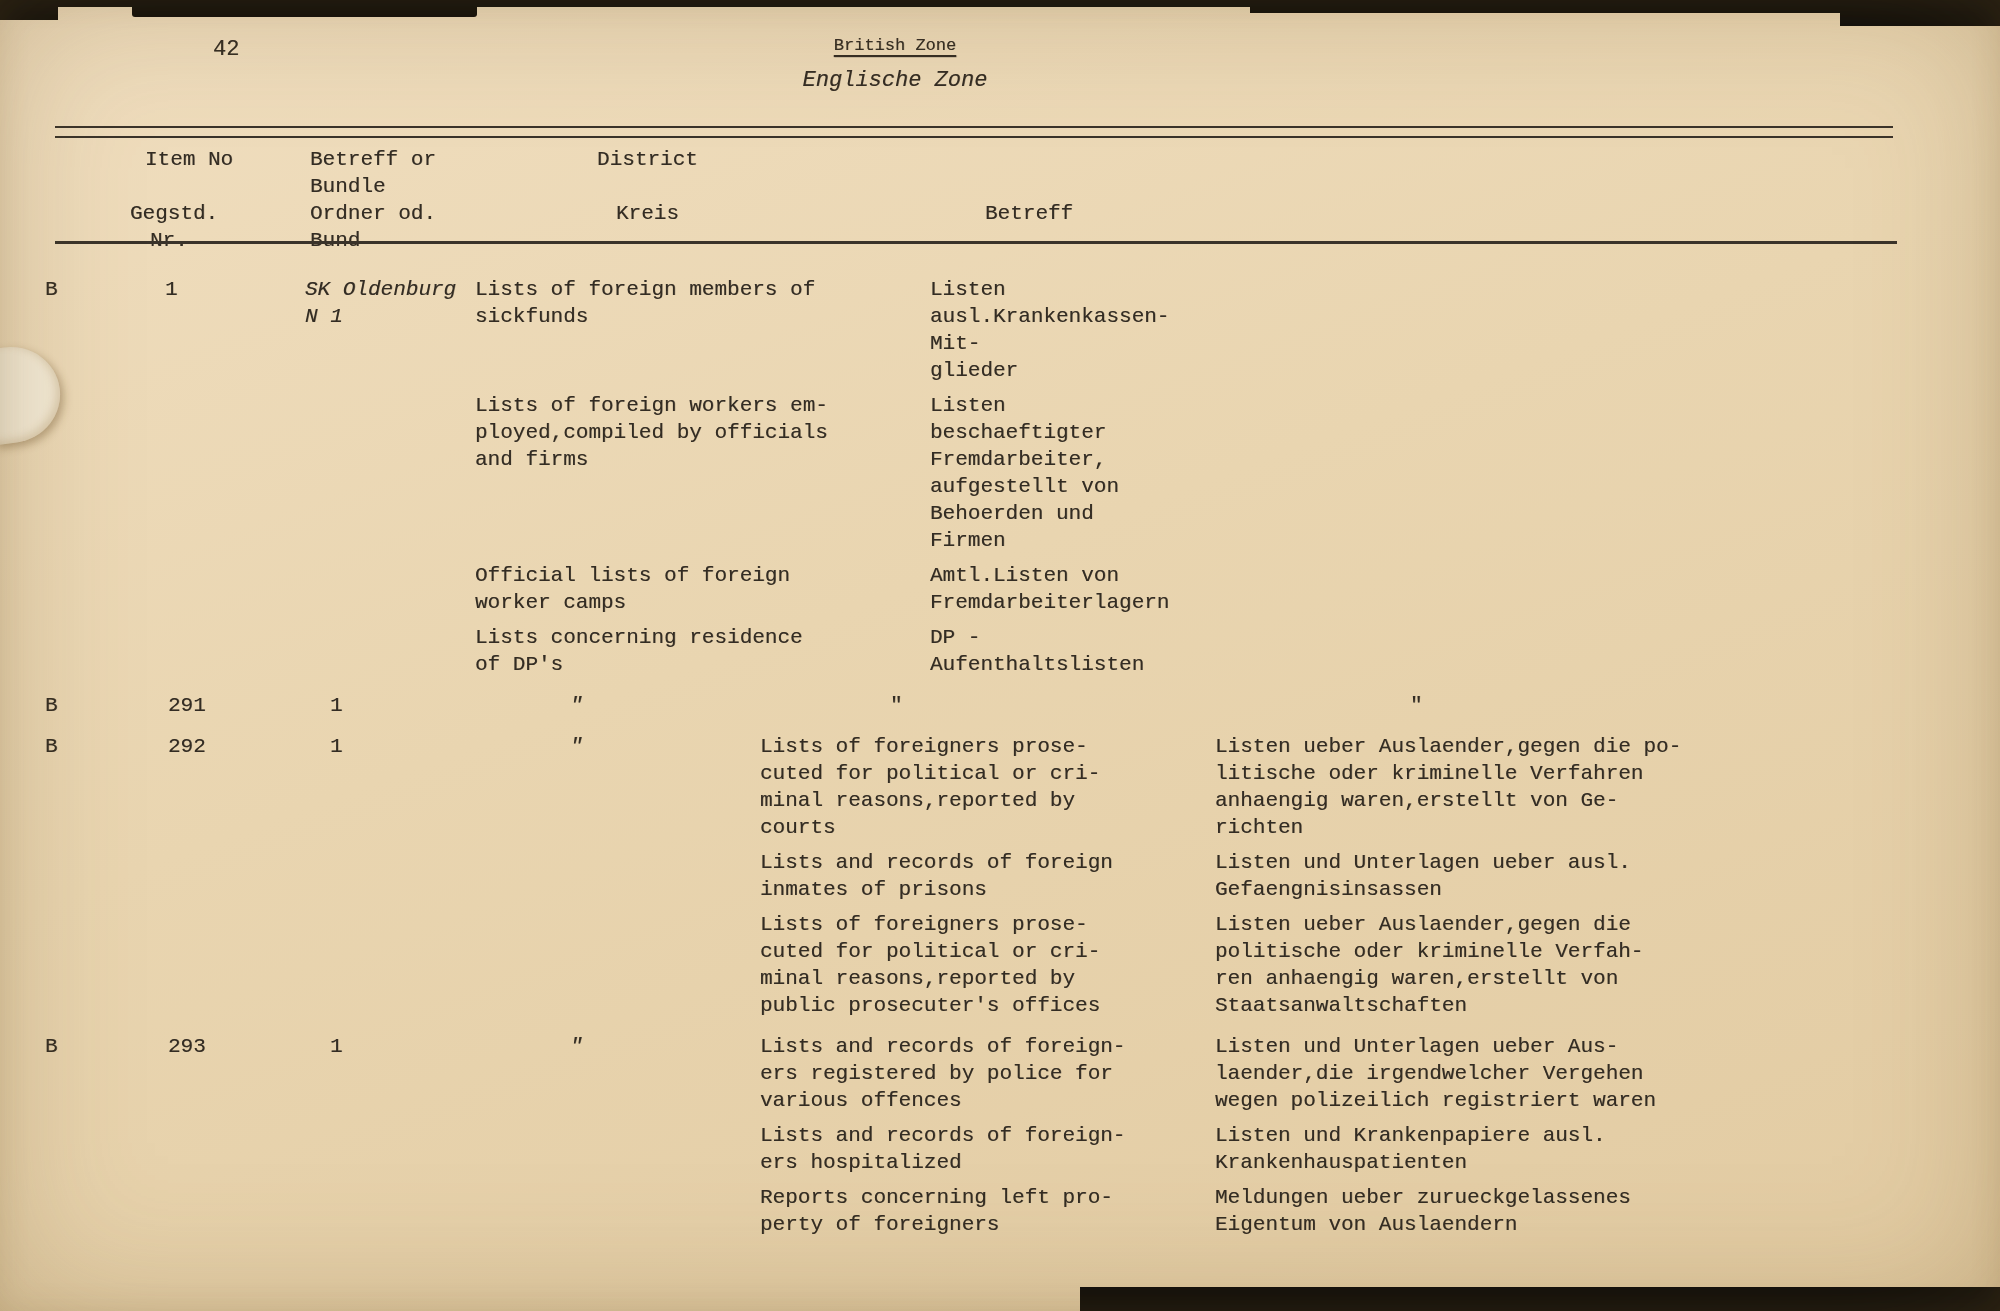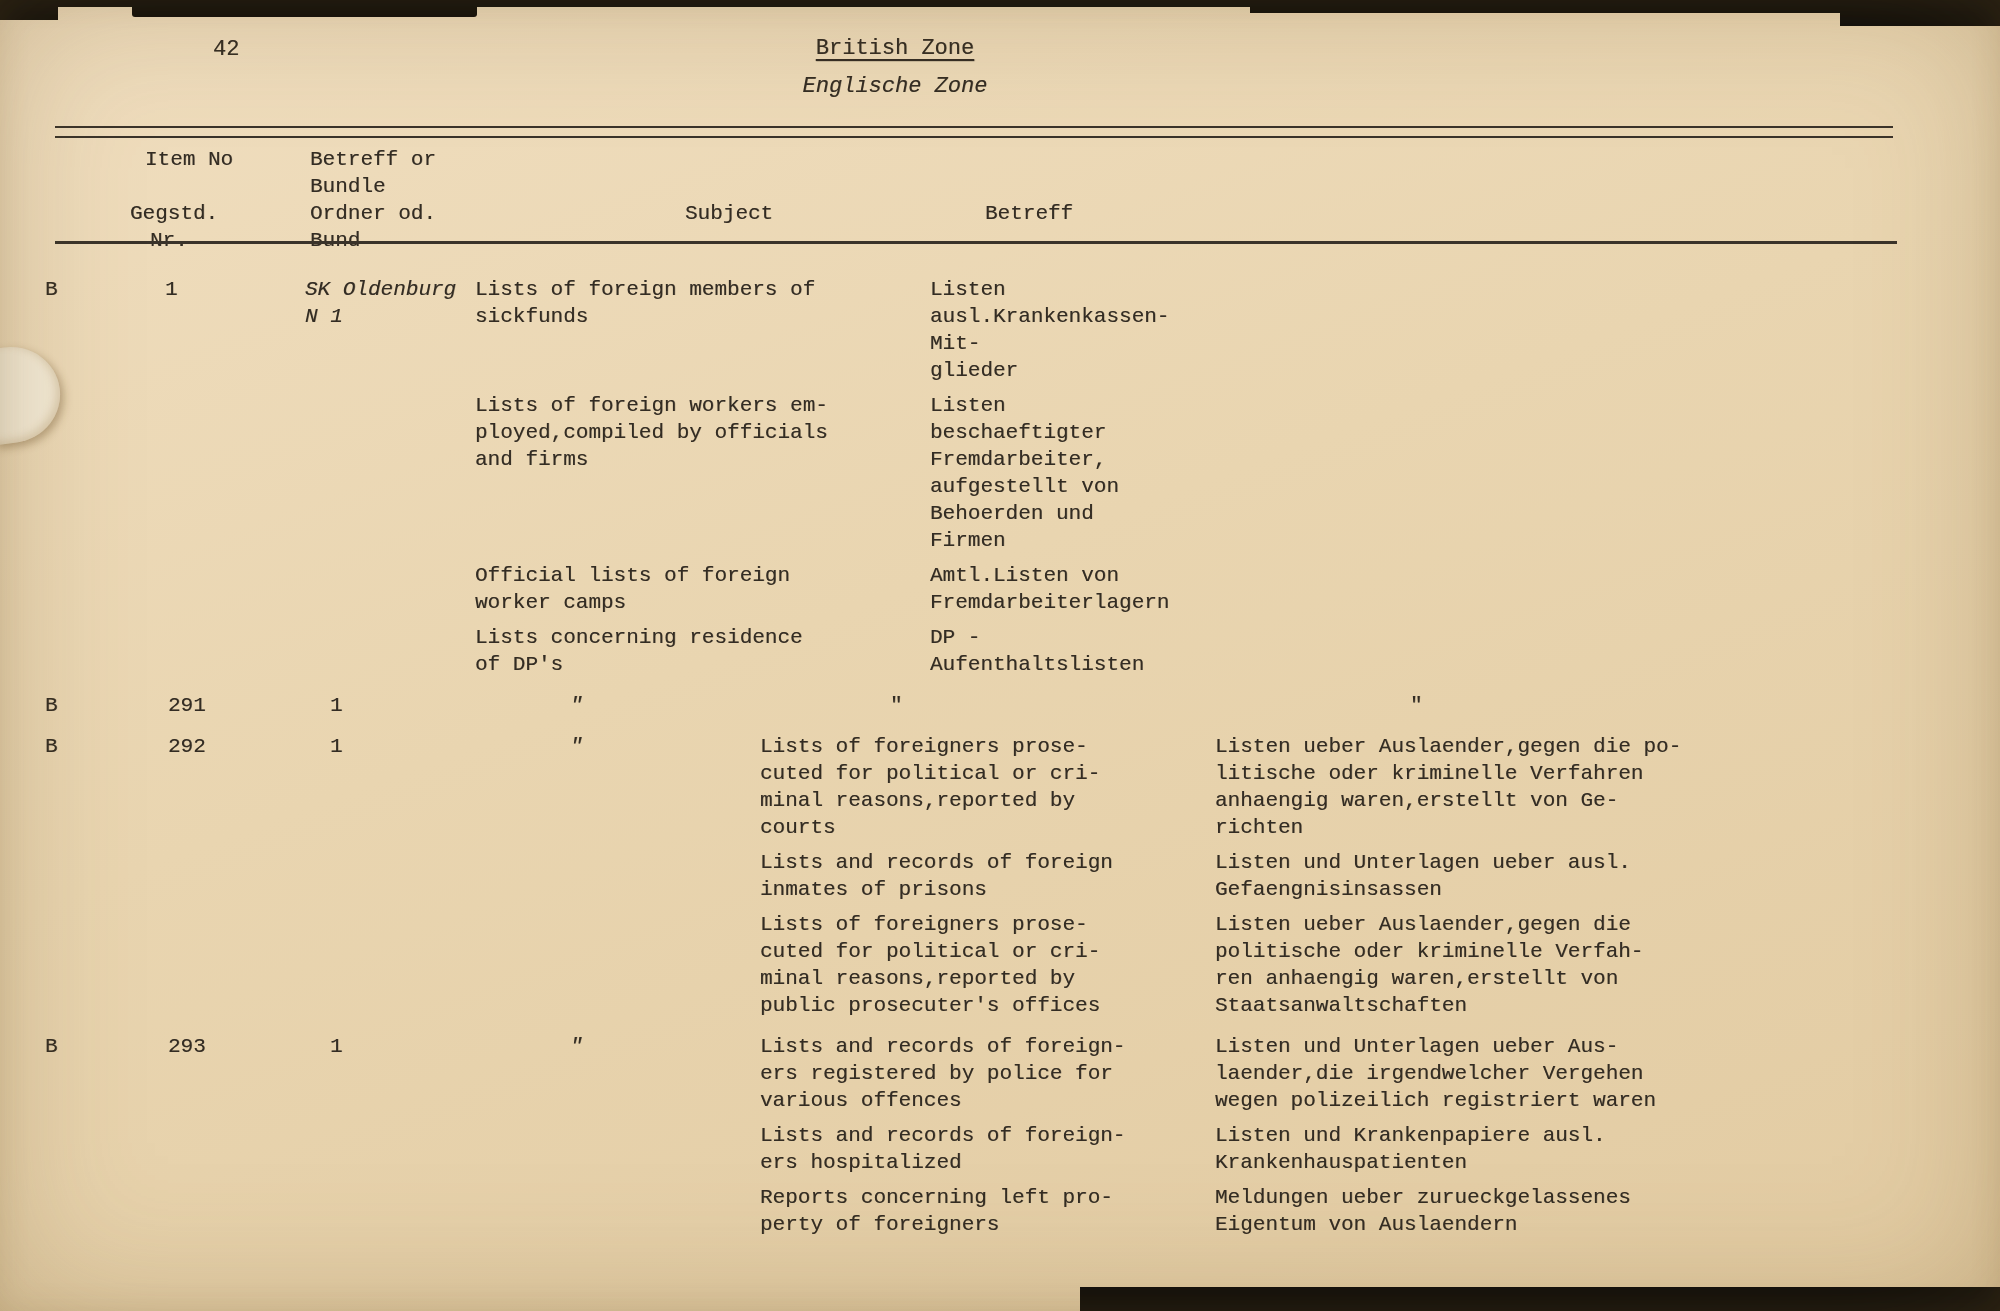--- a/index.html
+++ b/index.html
@@ -34,21 +34,21 @@
     box-shadow: 3px 4px 8px rgba(90,60,20,.35), inset -4px -3px 8px rgba(150,115,60,.25);
     transform: rotate(-8deg);
   }
 
   .txt { line-height:27px; font-size:21px; }
   .type { text-shadow: 0.4px 0.4px 0 rgba(51,44,35,.45); }
 
   
   .page-num { position:absolute; left:213px; top:36px; font-size:22px; }
   .titles { position:absolute; left:895px; top:36px; transform:translateX(-50%); text-align:center; }
-  .title { font-size:22px; text-decoration:underline; text-underline-offset:5px; text-decoration-thickness:2px; margin-bottom:13px; white-space:nowrap; }
+  .title { font-size:17px; text-decoration:underline; text-underline-offset:5px; text-decoration-thickness:2px; margin-bottom:13px; white-space:nowrap; }
   .subtitle { font-size:22px; white-space:nowrap;font-style:italic; }
 
   .rule-double {
     position:absolute; top:126px; left:55px; right:107px; height:8px;
     border-top:2px solid #3a332a; border-bottom:2px solid #3a332a;
   }
   .rule-single {
     position:absolute; top:241px; left:55px; right:103px; height:3px;
     background:#3a332a;
   }
@@ -112,24 +112,24 @@
       <div class="blankline"></div>
       <div>Gegstd.</div>
       <div class="h-item-de2">Nr.</div>
     </div>
     <div class="h-folder">
       <div>Betreff or</div>
       <div>Bundle</div>
       <div>Ordner od.</div>
       <div>Bund</div>
     </div>
-    <div>
-      <div class="blankline"></div>
-      <div class="blankline"></div>
-      <div class="h-subject">Subject</div>
+    <div class="h-district">
+      <div>District</div>
+      <div class="blankline"></div>
+      <div>Kreis</div>
     </div>
     <div>
       <div class="blankline"></div>
       <div class="blankline"></div>
       <div class="h-betreff">Betreff</div>
     </div>
   </div>
 
   <div class="rule-single"></div>
 

